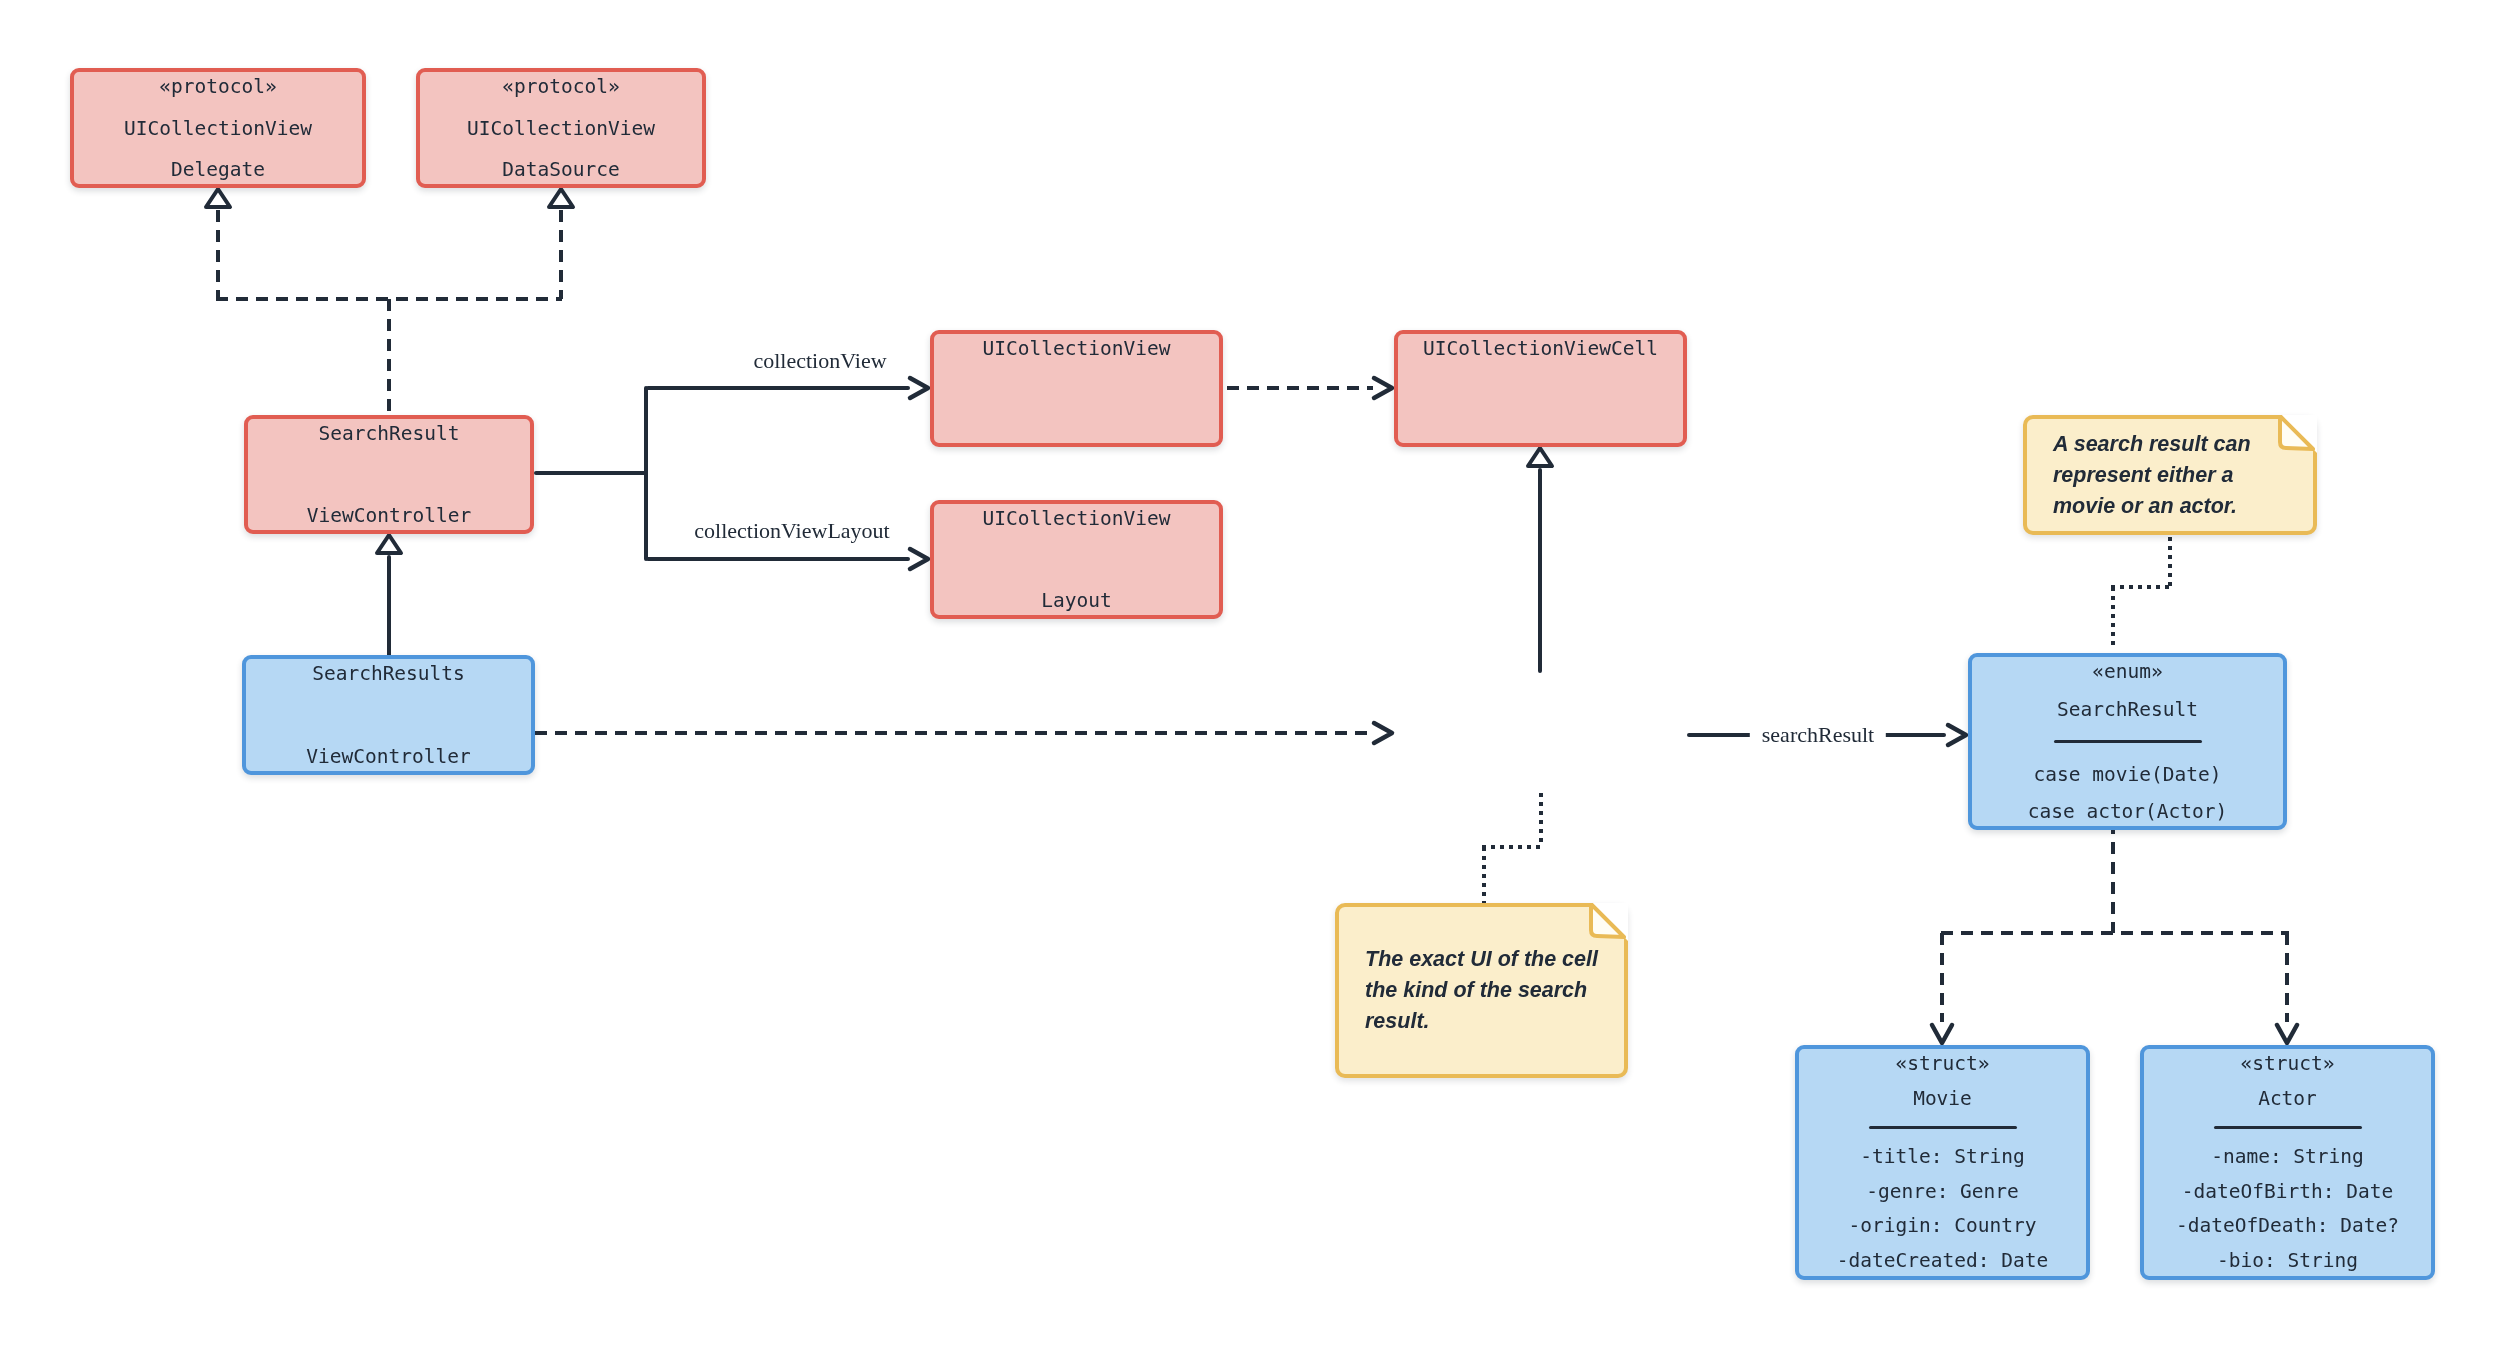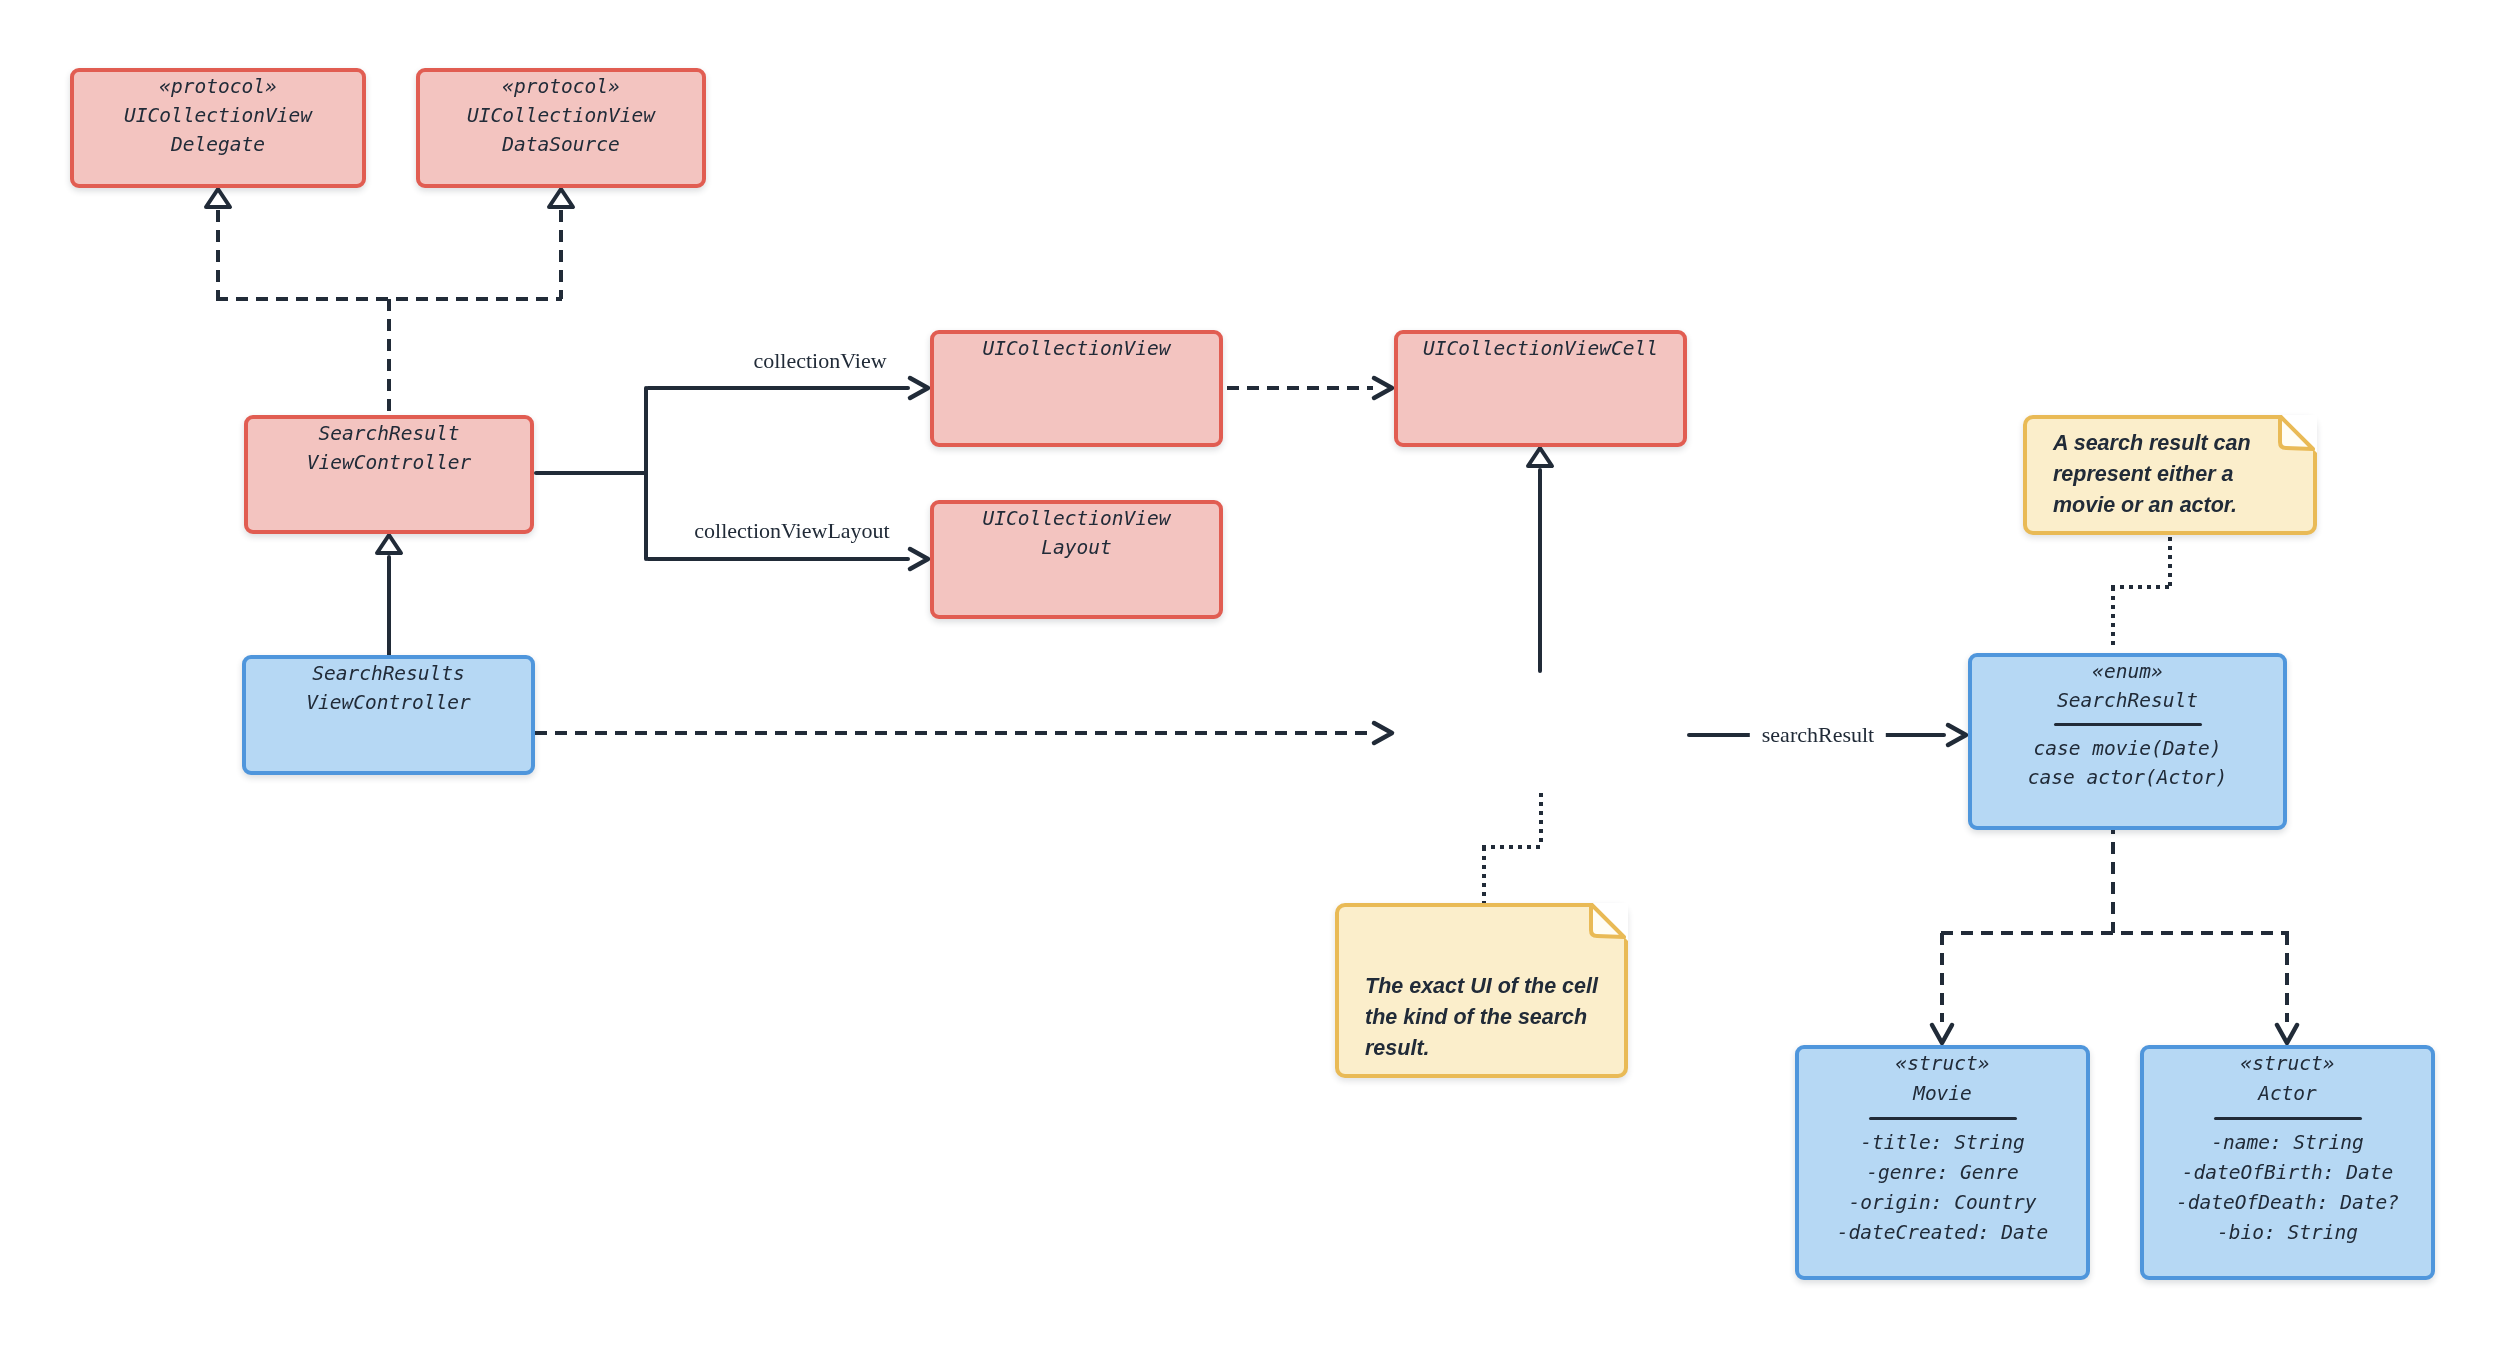--- a/index.html
+++ b/index.html
@@ -5,38 +5,37 @@
   html,body { margin:0; padding:0; background:#ffffff; }
   #stage {
     position:relative; width:2500px; height:1351px; background:#ffffff;
     font-family:"DejaVu Sans Mono","Liberation Mono",monospace;
     color:#212b38; overflow:hidden;
   }
 
   
   .node {
     position:absolute; box-sizing:border-box; border-radius:9px;
-    display:flex; flex-direction:column; align-items:center; justify-content:flex-start;
+    display:flex; flex-direction:column; align-items:center; justify-content:space-between;
     text-align:center; font-size:19.5px; line-height:29px;
     box-shadow:0 3px 6px rgba(33,43,56,.16);
-    font-style:italic;
   }
   .red  { background:#f3c4c0; border:4.5px solid #e15d52; }
   .blue { background:#b6d8f4; border:4.5px solid #4f96dc; }
   .node .row { white-space:nowrap; }
   .node .mrow { white-space:nowrap; line-height:30px; }
   .sep { width:148px; height:3px; background:#212b38; border-radius:2px; margin:8px 0; }
 
   
   .note {
     position:absolute; box-sizing:border-box; background:#fbeecb; border:4px solid #e9ba56;
     border-radius:10px; box-shadow:0 3px 6px rgba(33,43,56,.14);
     font-family:"Liberation Sans",sans-serif; font-style:italic; font-weight:600;
     font-size:21.5px; line-height:31px; color:#212b38;
-    display:flex; flex-direction:column; justify-content:flex-end; padding:10px 26px;
+    display:flex; flex-direction:column; justify-content:center; padding:10px 26px;
   }
   .note .fold { position:absolute; top:-4px; right:-4px; }
 
   
   .ln { position:absolute; }
   .sh { height:4px; background:#212b38; border-radius:2px; }
   .sv { width:4px;  background:#212b38; border-radius:2px; }
   .dh { height:4px; background:repeating-linear-gradient(90deg,#212b38 0 12px,transparent 12px 20px); }
   .dv { width:4px;  background:repeating-linear-gradient(180deg,#212b38 0 12px,transparent 12px 20px); }
   .oh { height:4px; background:repeating-linear-gradient(90deg,#212b38 0 4px,transparent 4px 9px); }

